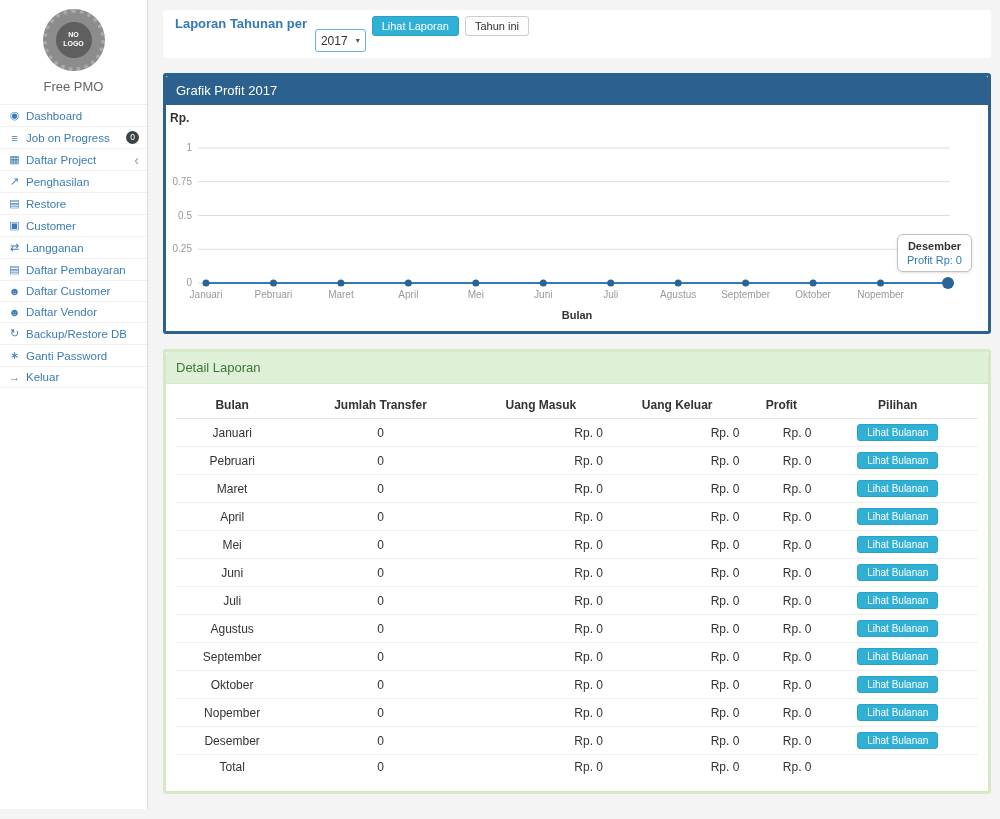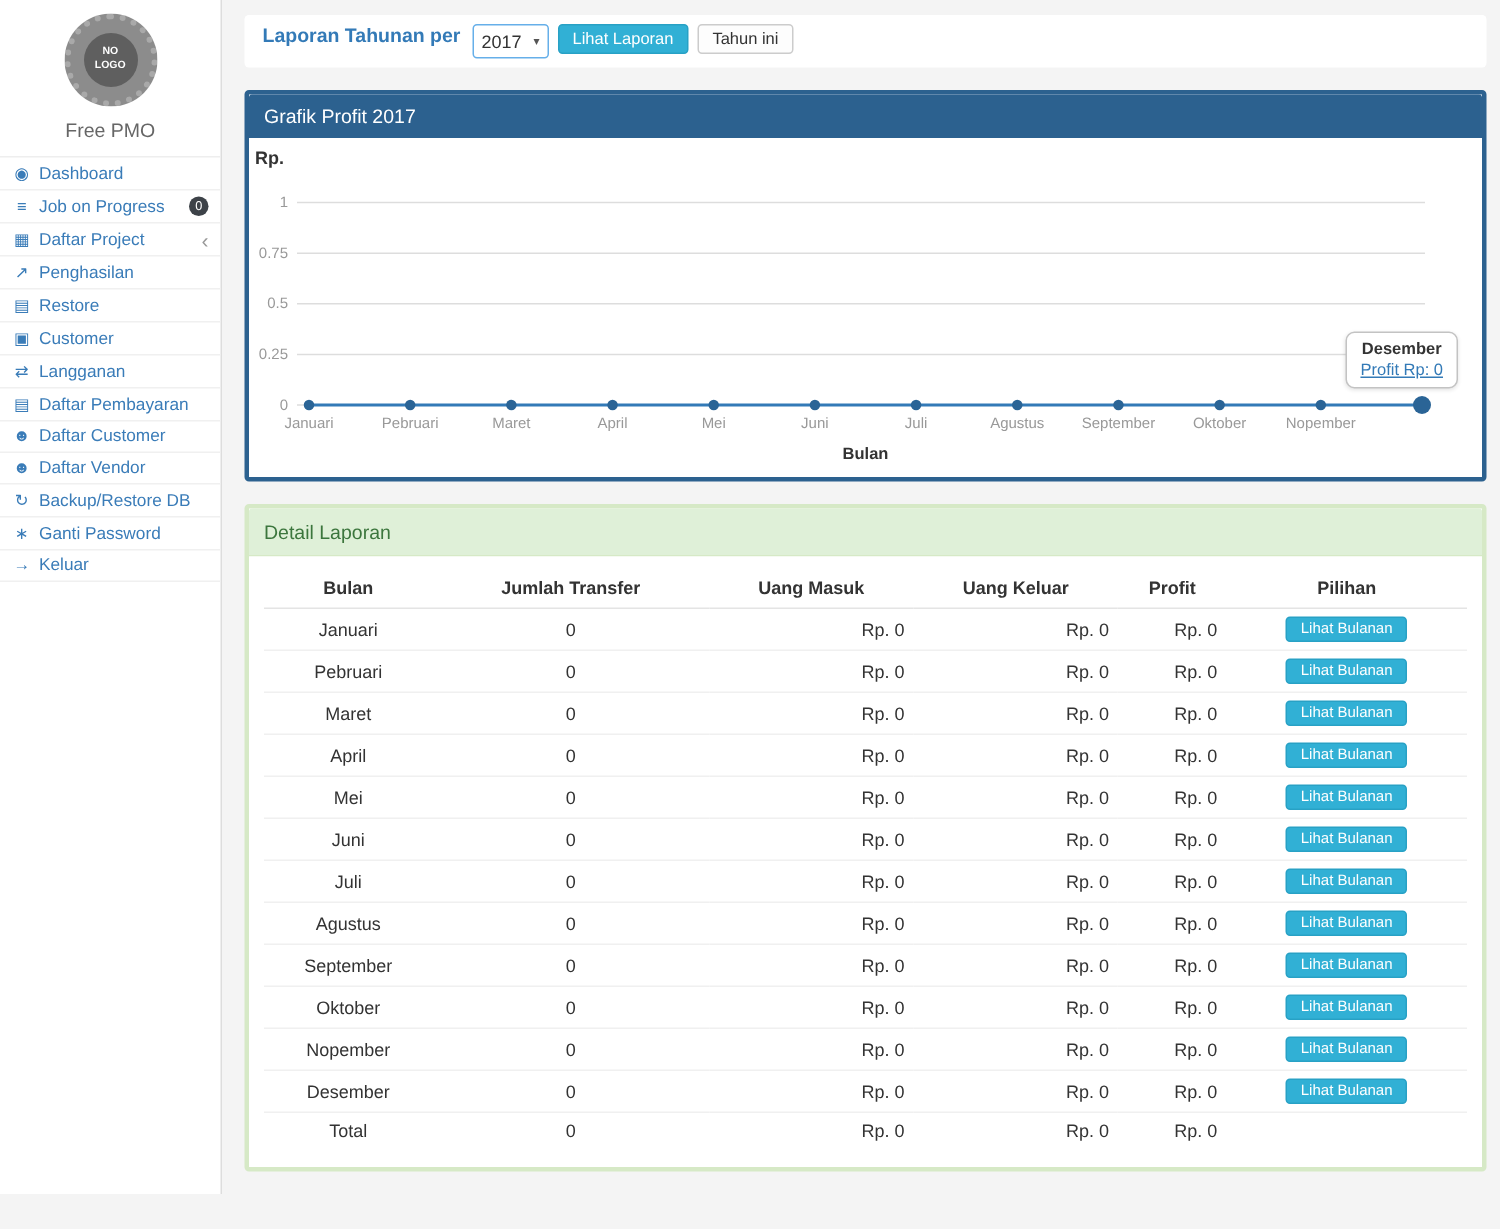--- a/index.html
+++ b/index.html
@@ -29,40 +29,40 @@
   .main { flex:1; padding:10px 13px 0 15px; box-sizing:border-box; }
   .breadcrumb-bar { background:#fff; border-radius:3px; padding:8px 12px; font-size:12px;
     color:#777; margin-bottom:15px; }
   .breadcrumb-bar a { color:var(--link_blue); text-decoration:none; cursor:pointer; }
   .sep { margin:0 5px; color:#ccc; }
 
   .filter-panel { background:#fff; border-radius:3px; padding:6px 12px; margin-bottom:15px;
     display:flex; align-items:flex-start; gap:6px; }
   .filter-label { color:var(--link_blue); font-weight:bold; font-size:13px; margin-right:2px; }
   .year-select { border:1px solid #66afe9; border-radius:3px; padding:2px 5px; font-size:12px;
-    color:#333; background:#fff; display:inline-flex; align-items:center; gap:8px; height:17px; cursor:pointer; }
+    color:#333; background:#fff; display:inline-flex; align-items:center; gap:8px; height:17px; cursor:pointer;margin-top:13px; }
   .caret { color:#555; font-size:8px; }
   .btn { border-radius:3px; font-size:11px; padding:3px 9px; cursor:pointer; }
   .btn-info { background:var(--info_btn_bg); color:#fff; border:1px solid var(--info_btn_border); }
   .btn-default { background:#fdfdfd; color:#333; border:1px solid #ccc; }
 
   .panel { background:#fff; border-radius:3px; margin-bottom:15px; border:3px solid #1d4ed8; }
   .panel-primary { border-color:var(--panel_primary_bg); }
   .ph-primary { background:var(--panel_primary_bg); color:#fff; font-size:13px; padding:7px 10px;
     border-radius:2px 2px 0 0; }
   .panel-success { border-color:var(--success_border); }
   .ph-success { background:var(--success_bg); color:var(--success_text); font-size:13px;
     padding:8px 10px; border-bottom:1px solid var(--success_border); border-radius:2px 2px 0 0; }
 
   .chart-body { padding:4px; position:relative; }
   svg { display:block; font-family:"Liberation Sans", sans-serif; }
   .tooltip { position:absolute; right:16px; top:129px; background:#fff; border:1px solid #c3c3c3;
     border-radius:6px; padding:5px 9px; text-align:center; box-shadow:0 1px 3px rgba(0,0,0,.12); }
   .tt-title { font-size:11px; font-weight:bold; color:#333; }
-  .tt-value { font-size:11px; color:var(--link_blue); margin-top:2px;text-decoration:underline; }
+  .tt-value { font-size:11px; color:var(--link_blue); margin-top:2px; }
 
   .table-body { padding:8px 10px 12px; }
   table { width:100%; border-collapse:collapse; font-size:12px; }
   th { font-weight:bold; color:#333; padding:6px; border-bottom:1px solid #e4e4e4; text-align:center; }
   td { padding:5px 6px; border-bottom:1px solid #f0f0f0; color:#333; }
   td:nth-child(1), td:nth-child(2), td:nth-child(6) { text-align:center; }
   td:nth-child(3), td:nth-child(4), td:nth-child(5) { text-align:right; }
   tr.total-row td { font-weight:normal; border-bottom:none; }
   .btn-bulanan { background:var(--info_btn_bg); color:#fff; border:1px solid var(--info_btn_border);
     border-radius:3px; font-size:10px; padding:2px 9px; cursor:pointer; }

